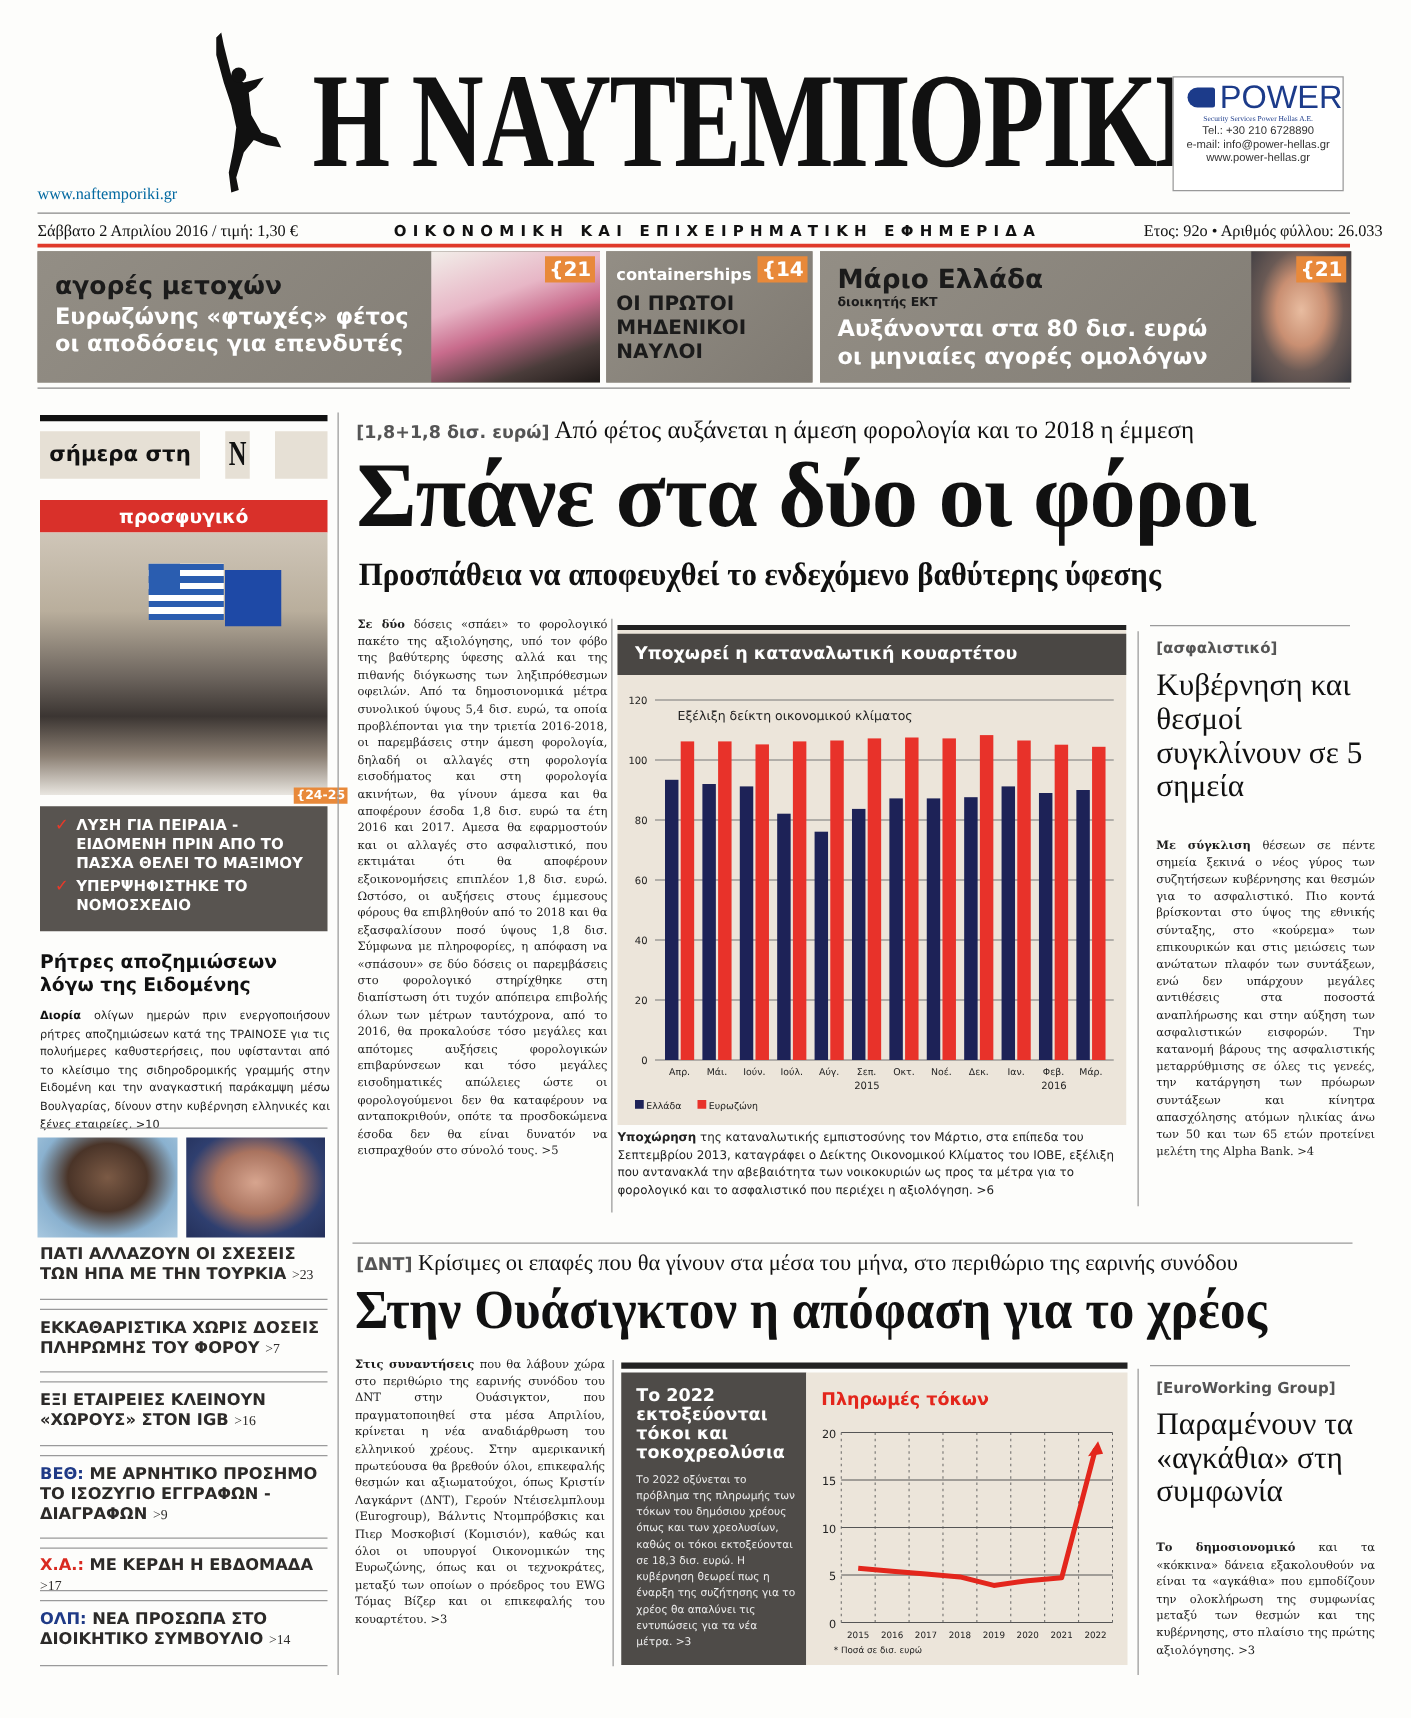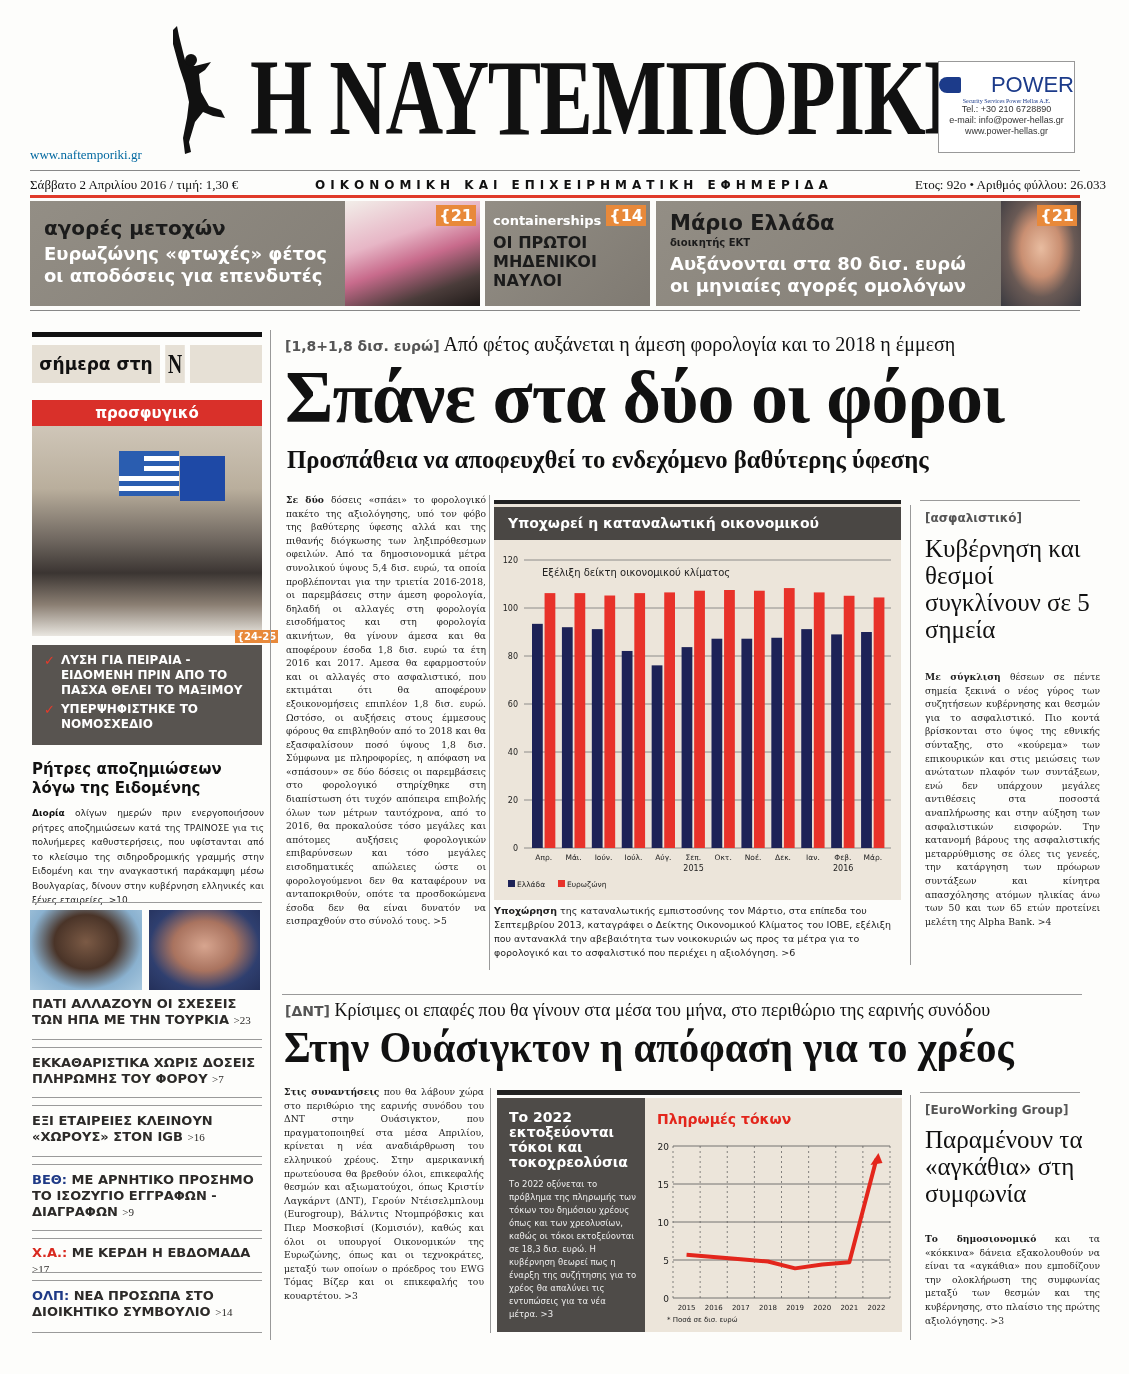--- a/index.html
+++ b/index.html
@@ -4,21 +4,21 @@
 <style>
   * { box-sizing: border-box; margin: 0; padding: 0; }
   body { width: 1129px; height: 1374px; background: #fdfdfb; font-family: "DejaVu Serif", serif; color: #111; position: relative; overflow: hidden; }
   .abs { position: absolute; }
 
   
   #masthead-title { left: 250px; top: 38px; width: 648px; height: 120px; font-family: "Liberation Serif", serif; font-weight: bold; font-size: 108px; letter-spacing: -2px; transform: scaleX(0.74); transform-origin: left top; white-space: nowrap; line-height: 120px; }
   #hermes { left: 155px; top: 22px; width: 80px; height: 140px; }
   #site-url { left: 30px; top: 147px; font-size: 13px; font-family: "Liberation Serif", serif; color: #0369a1; }
   #ad-box { left: 938px; top: 61px; width: 137px; height: 92px; border: 1px solid #999; background: #fff; text-align: center; }
-  #ad-box .brand { font-family: "Liberation Sans", sans-serif; font-size: 22px; color: #1c3b8a; margin-top: 10px; display: flex; justify-content: space-between; align-items: center; gap: 4px; }
+  #ad-box .brand { font-family: "Liberation Sans", sans-serif; font-size: 26px; color: #1c3b8a; display: flex; justify-content: flex-end; align-items: center; gap: 4px; }
   #ad-box .sub { font-size: 6px; color: #1c3b8a; font-family: "Liberation Serif", serif; }
   #ad-box .ln { font-size: 9px; font-family: "Liberation Sans", sans-serif; color: #333; line-height: 11px; }
   .rule-grey { height: 1px; background: #888; }
   #date-line { left: 30px; top: 177px; font-size: 13px; font-family: "Liberation Serif", serif; }
   #tagline { left: 315px; top: 178px; font-size: 12px; letter-spacing: 5px; font-weight: bold; font-family: "DejaVu Sans", sans-serif; }
   #issue-line { left: 915px; top: 177px; font-size: 13px; font-family: "Liberation Serif", serif; }
   #red-rule { left: 30px; top: 195px; width: 1050px; height: 3px; background: #e03a2a; }
 
   
   .teaser { top: 201px; height: 105px; background: #8a857c; background-image: linear-gradient(135deg, #938e85, #7f7a72); color: #fff; font-family: "DejaVu Sans", sans-serif; overflow: hidden; }
@@ -32,21 +32,21 @@
   #t2 .head { position: absolute; left: 8px; top: 32px; font-size: 16px; font-weight: bold; line-height: 19px; color: #1b1b1b; }
   #t3 { left: 656px; width: 425px; }
   #t3 .kicker { position: absolute; left: 14px; top: 10px; font-size: 21px; font-weight: bold; color: #1b1b1b; }
   #t3 .role { position: absolute; left: 14px; top: 36px; font-size: 10px; font-weight: bold; color: #1b1b1b; }
   #t3 .head { position: absolute; left: 14px; top: 52px; font-size: 18px; font-weight: bold; line-height: 22px; color: #fff; }
   #t3 .photo { position: absolute; right: 0; top: 0; width: 80px; height: 105px; background: radial-gradient(ellipse at 50% 45%, #e8bca0 0%, #c98f72 35%, #6a5a55 60%, #3a3a40 100%); }
   #teaser-bottom { left: 30px; top: 310px; width: 1050px; height: 1px; background: #888; }
 
   
   #left-top-rule { left: 32px; top: 332px; width: 230px; height: 5px; background: #111; }
-  #today-box { left: 32px; top: 345px; width: 230px; height: 38px; display: flex; gap: 1px; }
+  #today-box { left: 32px; top: 345px; width: 230px; height: 38px; display: flex; gap: 16px; }
   #today-box .a { flex: 0 0 128px; background: #e6e0d5; font-family: "DejaVu Sans", sans-serif; font-weight: bold; font-size: 17px; line-height: 38px; text-align: center; }
   #today-box .b { flex: 0 0 28px; background: #e6e0d5; font-family: "Liberation Serif", serif; font-weight: bold; font-size: 28px; line-height: 38px; text-align: center; transform: scaleX(0.7); }
   #today-box .c { flex: 1; background: #e6e0d5; }
   #refugee-label { left: 32px; top: 400px; width: 230px; height: 26px; background: #d9302a; color: #ffffff; text-align: center; font-family: "DejaVu Sans", sans-serif; font-weight: bold; font-size: 15px; line-height: 26px; }
   #refugee-photo { left: 32px; top: 426px; width: 230px; height: 210px; background: linear-gradient(180deg, #cfc6b8 0%, #b9ae9c 30%, #6d655e 55%, #3b3532 70%, #8a7e72 85%, #e9e6e0 100%); overflow: hidden; }
   #flag-gr { position: absolute; left: 87px; top: 25px; width: 60px; height: 45px; background: repeating-linear-gradient(180deg, #2a5db0 0 5px, #fff 5px 10px); }
   #flag-gr::before { content: ""; position: absolute; left: 0; top: 0; width: 25px; height: 25px; background: #2a5db0; }
   #flag-eu { position: absolute; left: 148px; top: 30px; width: 45px; height: 45px; background: #1e49a6; }
   #refugee-tag { left: 235px; top: 630px; background: #e8893a; color: #fff; font-size: 10px; font-weight: bold; padding: 1px 2px; font-family: "DejaVu Sans", sans-serif; }
   #refugee-points { left: 32px; top: 645px; width: 230px; height: 100px; background: #585450; color: #fff; font-family: "DejaVu Sans", sans-serif; font-weight: bold; font-size: 12px; padding: 8px 10px 8px 12px; }
@@ -205,21 +205,21 @@
 <div class="abs vrule" style="left:270px;top:330px;height:1010px;"></div>
 
 <div id="lead-kicker" class="abs"><span class="tag">[1,8+1,8 δισ. ευρώ]</span><span> Από φέτος αυξάνεται η άμεση φορολογία και το 2018 η έμμεση</span></div>
 <div id="lead-title" class="abs">Σπάνε στα δύο οι φόροι</div>
 <div id="lead-sub" class="abs">Προσπάθεια να αποφευχθεί το ενδεχόμενο βαθύτερης ύφεσης</div>
 <div id="lead-body" class="abs body-text"><b>Σε δύο</b><span> δόσεις «σπάει» το φορολογικό πακέτο της αξιολόγησης, υπό τον φόβο της βαθύτερης ύφεσης αλλά και της πιθανής διόγκωσης των ληξιπρόθεσμων οφειλών. Από τα δημοσιονομικά μέτρα συνολικού ύψους 5,4 δισ. ευρώ, τα οποία προβλέπονται για την τριετία 2016-2018, οι παρεμβάσεις στην άμεση φορολογία, δηλαδή οι αλλαγές στη φορολογία εισοδήματος και στη φορολογία ακινήτων, θα γίνουν άμεσα και θα αποφέρουν έσοδα 1,8 δισ. ευρώ τα έτη 2016 και 2017. Αμεσα θα εφαρμοστούν και οι αλλαγές στο ασφαλιστικό, που εκτιμάται ότι θα αποφέρουν εξοικονομήσεις επιπλέον 1,8 δισ. ευρώ. Ωστόσο, οι αυξήσεις στους έμμεσους φόρους θα επιβληθούν από το 2018 και θα εξασφαλίσουν ποσό ύψους 1,8 δισ. Σύμφωνα με πληροφορίες, η απόφαση να «σπάσουν» σε δύο δόσεις οι παρεμβάσεις στο φορολογικό στηρίχθηκε στη διαπίστωση ότι τυχόν απόπειρα επιβολής όλων των μέτρων ταυτόχρονα, από το 2016, θα προκαλούσε τόσο μεγάλες και απότομες αυξήσεις φορολογικών επιβαρύνσεων και τόσο μεγάλες εισοδηματικές απώλειες ώστε οι φορολογούμενοι δεν θα καταφέρουν να ανταποκριθούν, οπότε τα προσδοκώμενα έσοδα δεν θα είναι δυνατόν να εισπραχθούν στο σύνολό τους. &gt;5</span></div>
 <div class="abs vrule" style="left:489px;top:495px;height:475px;"></div>
 
 <div id="bar-chart" class="abs">
   <div class="topbar"></div>
-  <div class="titlebar">Υποχωρεί η καταναλωτική οικονομικού</div>
+  <div class="titlebar">Υποχωρεί η καταναλωτική κουαρτέτου</div>
   <svg id="bar-svg" width="407" height="360" style="position:absolute;left:0;top:40px;">
     <text id="bar-subtitle" x="48" y="36" font-size="10" fill="#222">Εξέλιξη δείκτη οικονομικού κλίματος</text>
   <line x1="30" x2="397" y1="308" y2="308" stroke="#777" stroke-width="0.8"></line>
       <text x="24" y="311" font-size="8" fill="#222" text-anchor="end">0</text>
       <line x1="30" x2="397" y1="260" y2="260" stroke="#777" stroke-width="0.8"></line>
       <text x="24" y="263" font-size="8" fill="#222" text-anchor="end">20</text>
       <line x1="30" x2="397" y1="212" y2="212" stroke="#777" stroke-width="0.8"></line>
       <text x="24" y="215" font-size="8" fill="#222" text-anchor="end">40</text>
       <line x1="30" x2="397" y1="164" y2="164" stroke="#777" stroke-width="0.8"></line>
       <text x="24" y="167" font-size="8" fill="#222" text-anchor="end">60</text>

